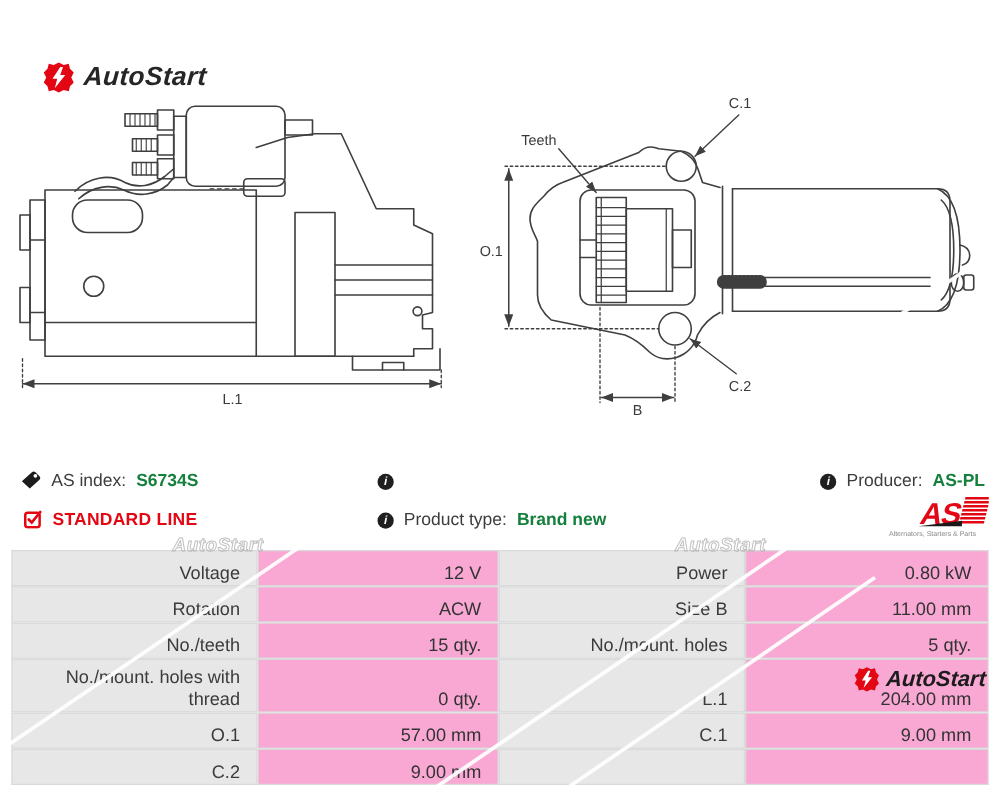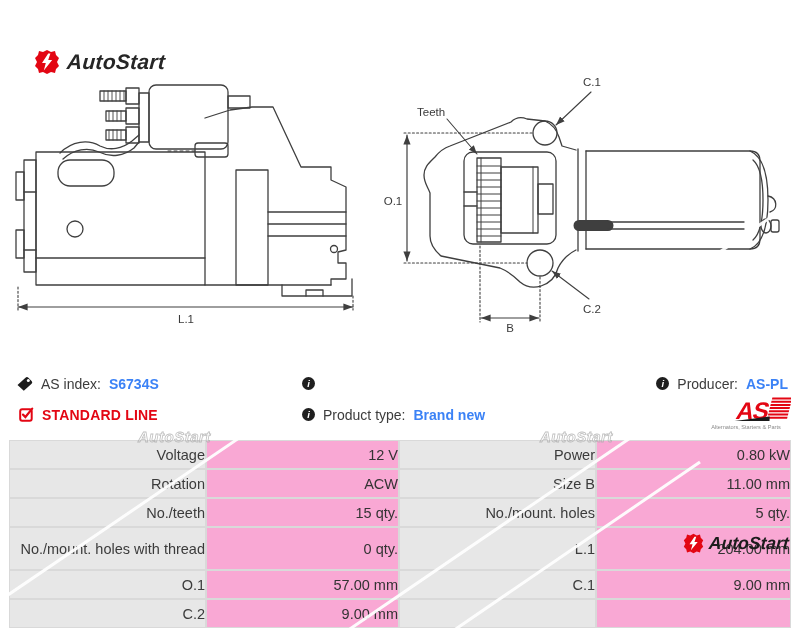--- a/index.html
+++ b/index.html
@@ -11,39 +11,39 @@
   .logo-text{font-size:21px;font-weight:bold;font-style:italic;color:#262626;
              transform:skewX(-4deg);letter-spacing:.3px;}
 
   
   .draw{position:absolute;z-index:1;}
   #draw-left{left:10px;top:75px;width:380px;height:265px;}
   #draw-right{left:375px;top:60px;width:425px;height:290px;}
   .dwg-label{font-family:"Liberation Sans",sans-serif;font-size:11.5px;fill:#3a3a3a;}
 
   
-  .ig{position:absolute;display:flex;align-items:center;gap:8px;font-size:14px;
+  .ig{position:absolute;display:flex;align-items:flex-end;gap:8px;font-size:14px;
       color:#3c3c3c;height:17px;z-index:7;white-space:nowrap;}
-  .ig b{color:#3b82f6;}
+  .ig b{color:#15803d;}
   #as-index{left:16px;top:375px;}
   #std-line{left:19px;top:406px;color:#e30613;font-weight:bold;letter-spacing:.2px;}
   #desc{left:302px;top:375px;}
   #ptype{left:302px;top:406px;}
   #producer{top:375px;right:12px;}
   #asplogo{position:absolute;top:395px;right:9px;z-index:7;}
   .iicon{display:inline-flex;align-items:center;justify-content:center;width:13px;height:13px;
          border-radius:50%;background:#1f1f1f;color:#fff;font-size:9.5px;font-weight:bold;
          font-style:italic;line-height:13px;flex:0 0 auto;}
 
   
   .spec-table{position:absolute;left:10px;top:441px;width:780px;display:grid;
       grid-template-columns:195px 191px 195px 193px;
       grid-template-rows:27px 27px 27px 41px 27px 27px;gap:2px;z-index:2;font-size:14.5px;}
-  .cell{display:flex;align-items:center;justify-content:flex-end;text-align:right;
-        box-sizing:border-box;box-shadow:0 0 0 1px #d9d9d9;line-height:18px;}
+  .cell{display:flex;align-items:flex-end;justify-content:flex-end;text-align:right;
+        padding-right:13px;box-sizing:border-box;box-shadow:0 0 0 1px #d9d9d9;line-height:18px;}
   .lab{background:#e7e7e7;color:#3b3b3b;}
   .val{background:#f9a8d4;color:#333;}
 
   
   .wm-lines{position:absolute;left:0;top:0;z-index:5;pointer-events:none;}
   .wm-text{position:absolute;font-size:15px;font-weight:bold;font-style:italic;z-index:4;
            color:transparent;-webkit-text-stroke:.8px #b0b0b0;opacity:.8;letter-spacing:.5px;
            pointer-events:none;}
   #wm1{left:138px;top:428px;}
   #wm2{left:540px;top:428px;}

